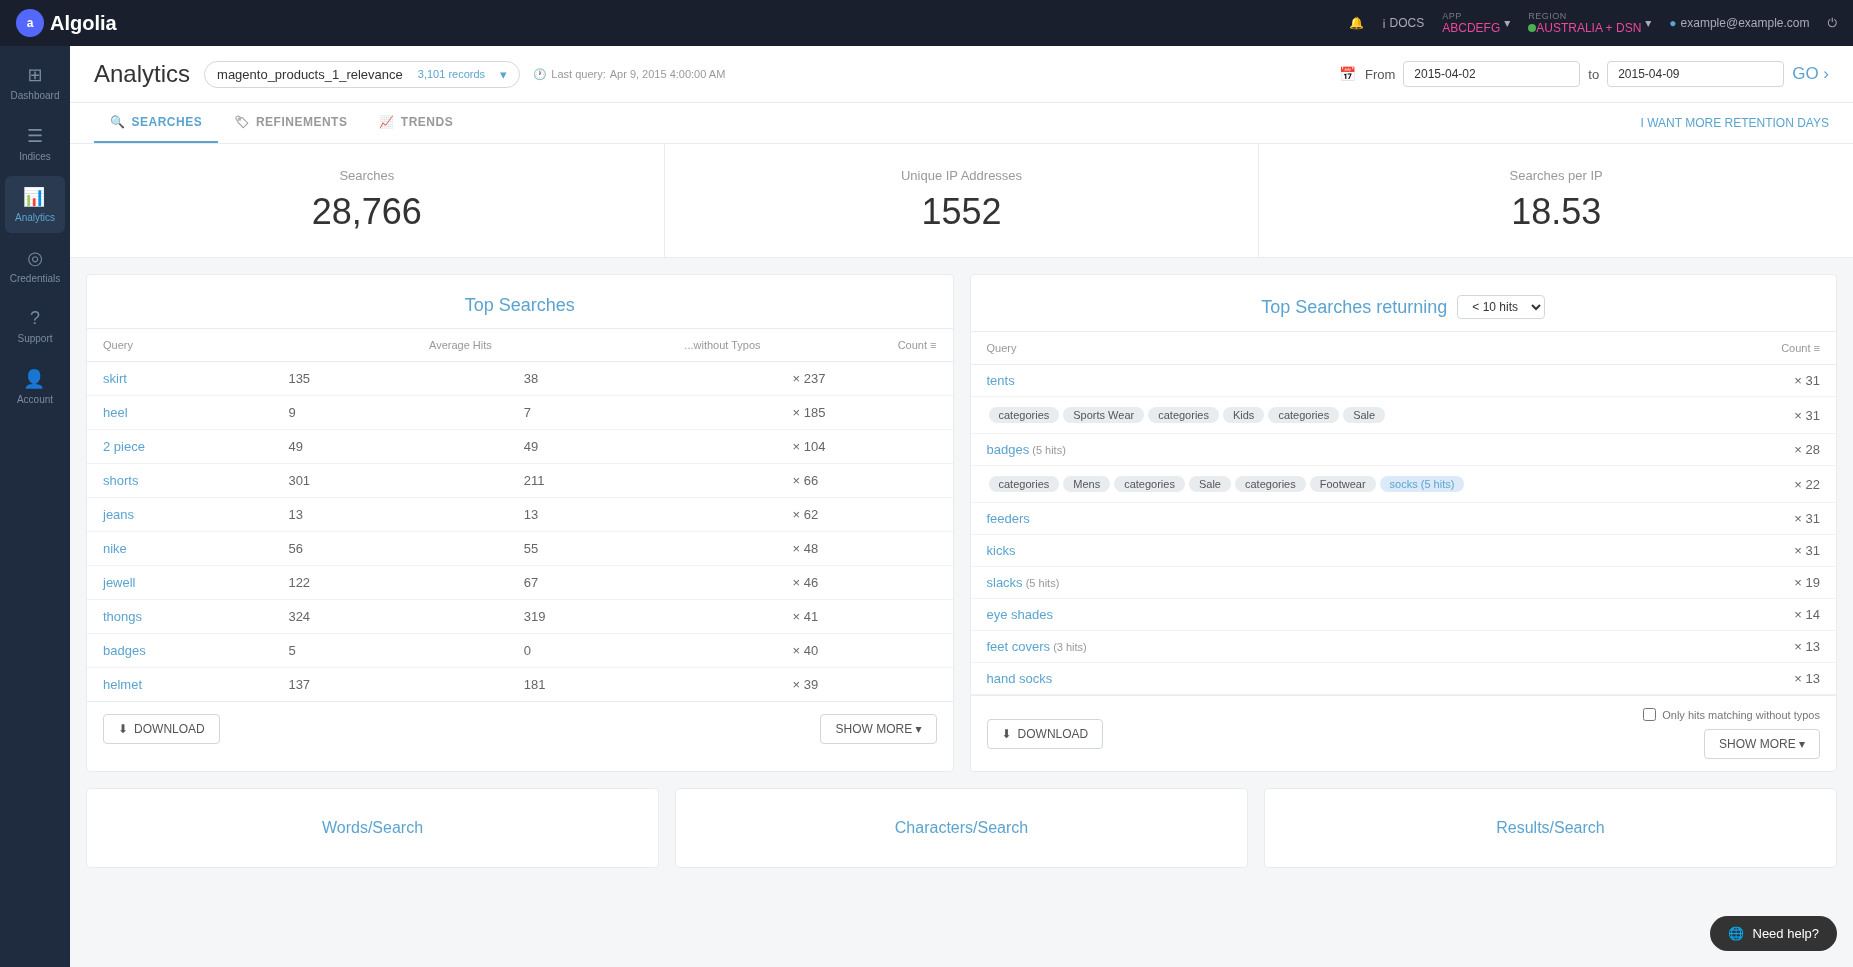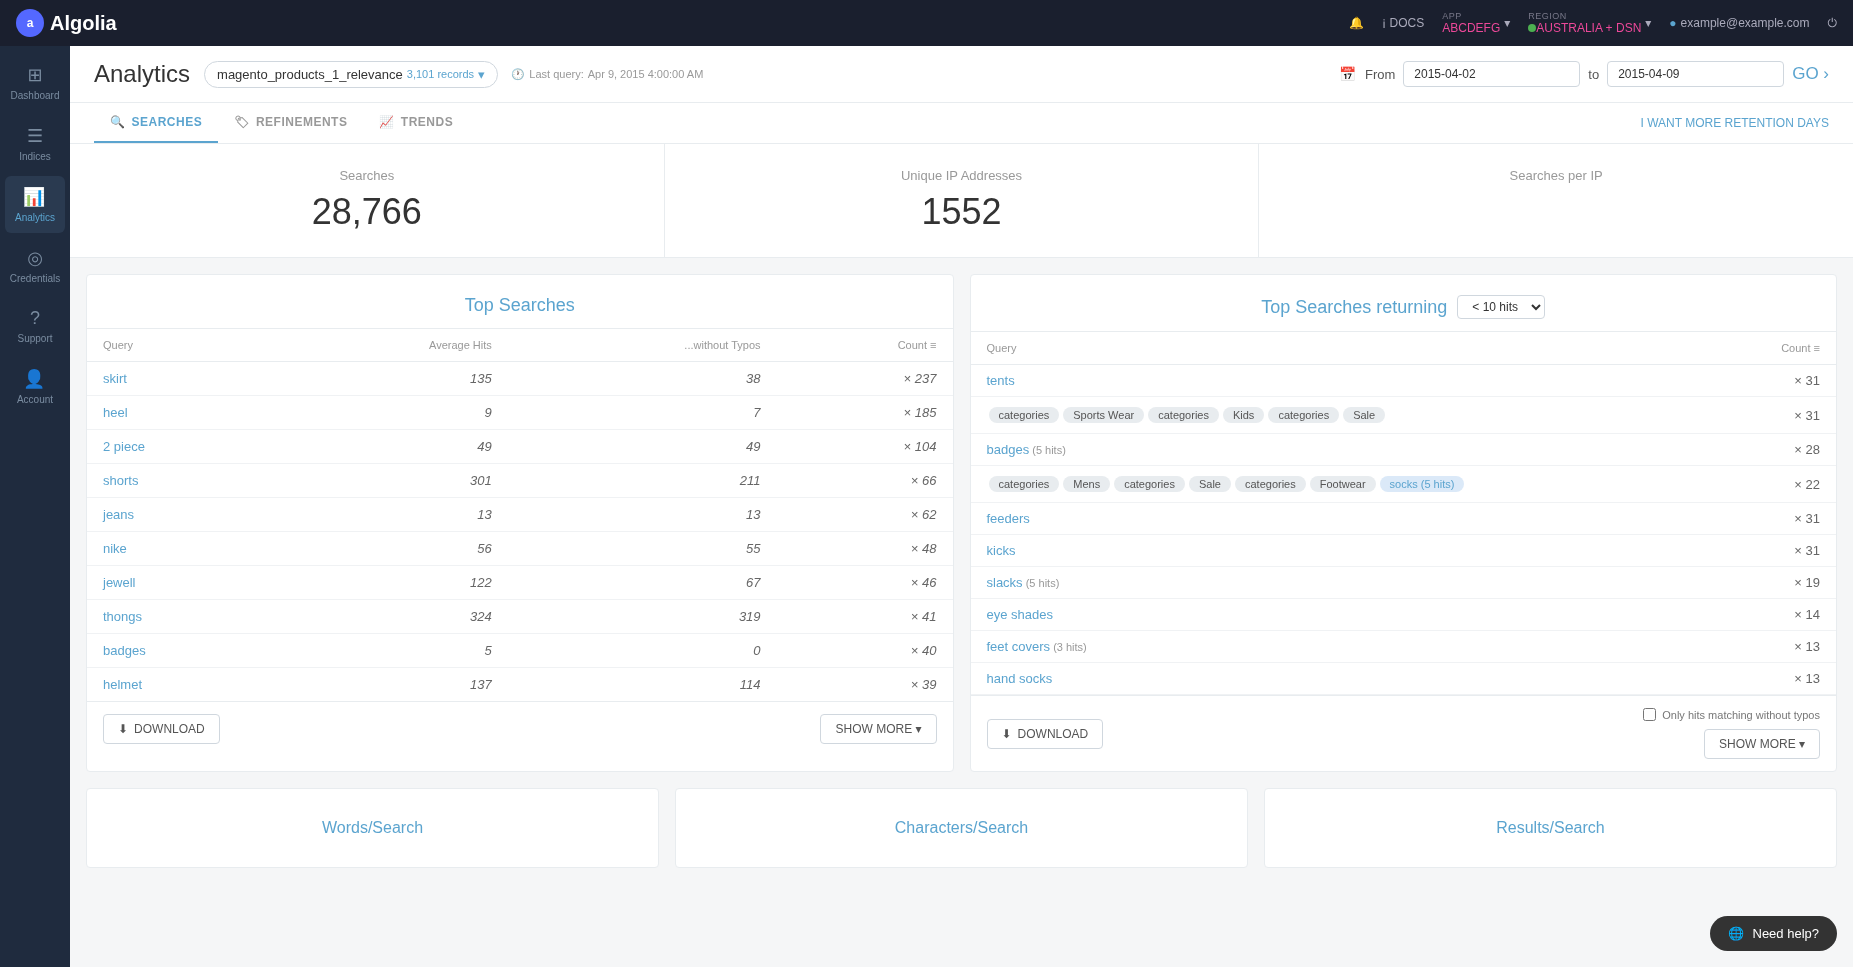--- a/index.html
+++ b/index.html
@@ -65,21 +65,21 @@
     .page-title-area { display: flex; align-items: center; gap: 14px; }
     .page-title { font-size: 24px; font-weight: 300; color: #333; }
     .index-selector {
       display: flex;
       align-items: center;
       border: 1px solid #d0d7de;
       border-radius: 20px;
       padding: 5px 12px;
       background: #fff;
       cursor: pointer;
-      gap: 4px;
+      gap: 15px;
       font-size: 13px;
       text-align: right;
     }
     .index-name { font-weight: 500; color: #333; }
     .record-count { color: #5ba4cf; font-size: 11px; }
     .dropdown-arrow { color: #5ba4cf; }
     .last-query { font-size: 11px; color: #999; display: flex; align-items: center; gap: 4px; }
 
     .date-range { display: flex; align-items: center; gap: 8px; font-size: 13px; color: #555; }
     .date-input {
@@ -183,21 +183,21 @@
       color: #999;
       border-bottom: 1px solid #e8ecef;
       font-weight: 500;
     }
     .data-table th.right { text-align: right; }
     .data-table td {
       padding: 9px 16px;
       border-bottom: 1px solid #f0f2f4;
       font-size: 13px;
     }
-    .data-table td.right { text-align: right; color: #666; font-style: italic; }
+    .data-table td.right { color: #666; }
     .data-table td a { color: #5ba4cf; text-decoration: none; }
     .data-table tr:last-child td { border-bottom: none; }
 
     
     .right-table { width: 100%; border-collapse: collapse; }
     .right-table th {
       padding: 10px 16px;
       text-align: left;
       font-size: 11px;
       color: #999;
@@ -423,20 +423,21 @@
       <div class="stat-card">
         <div class="stat-label">Searches</div>
         <div class="stat-value">28,766</div>
       </div>
       <div class="stat-card">
         <div class="stat-label">Unique IP Addresses</div>
         <div class="stat-value">1552</div>
       </div>
       <div class="stat-card">
         <div class="stat-label">Searches per IP</div>
+        <div class="stat-value">18.53</div>
       </div>
     </div>
 
     <div class="content-grid">
 
       <div class="left-panel">
         <div class="panel-header">Top Searches</div>
         <table class="data-table">
           <thead>
             <tr>
@@ -497,21 +498,21 @@
   </tr>
               <tr>
     <td><a href="#">badges</a></td>
     <td class="right">5</td>
     <td class="right" style="color:#666">0</td>
     <td class="right">× 40</td>
   </tr>
               <tr>
     <td><a href="#">helmet</a></td>
     <td class="right">137</td>
-    <td class="right" style="color:#666">114</td>
+    <td class="right" style="color:#666">181</td>
     <td class="right">× 39</td>
   </tr>
             </tbody>
         </table>
         <div class="panel-footer">
           <button class="btn-download">
             <span>⬇</span>
             <span>DOWNLOAD</span>
           </button>
           <button class="btn-show-more">

